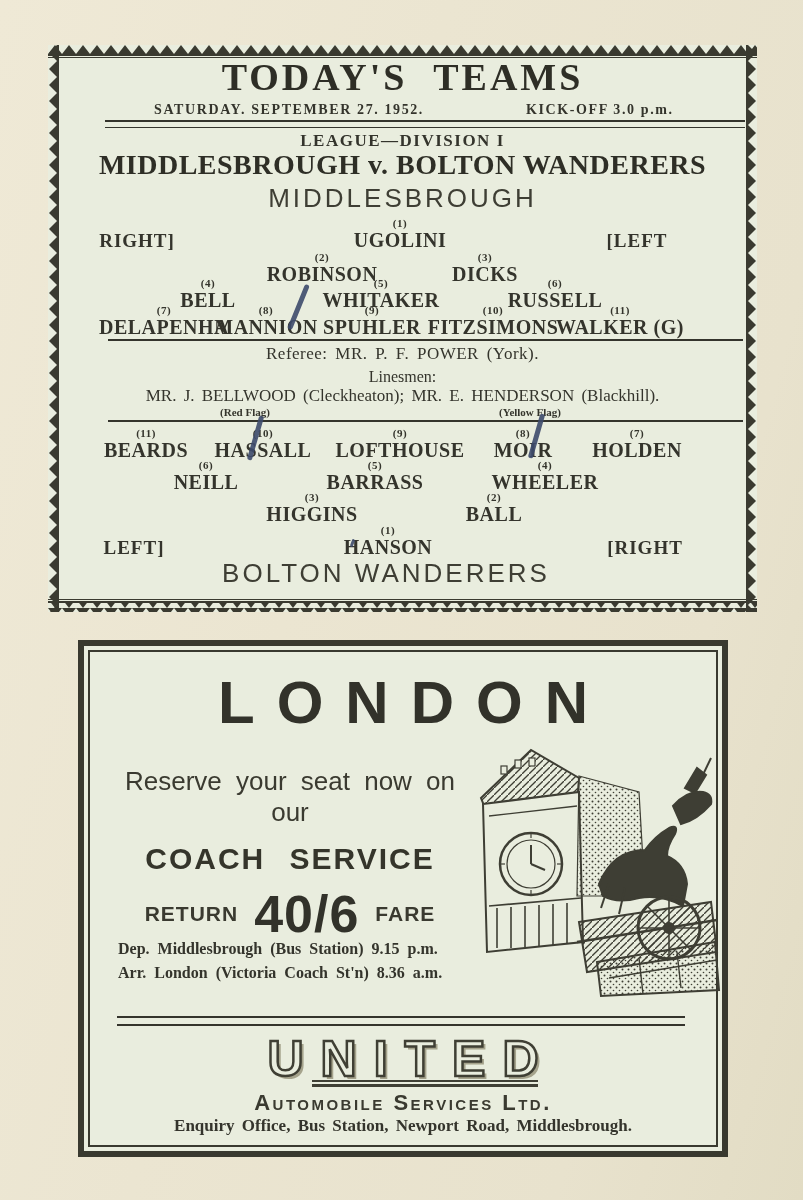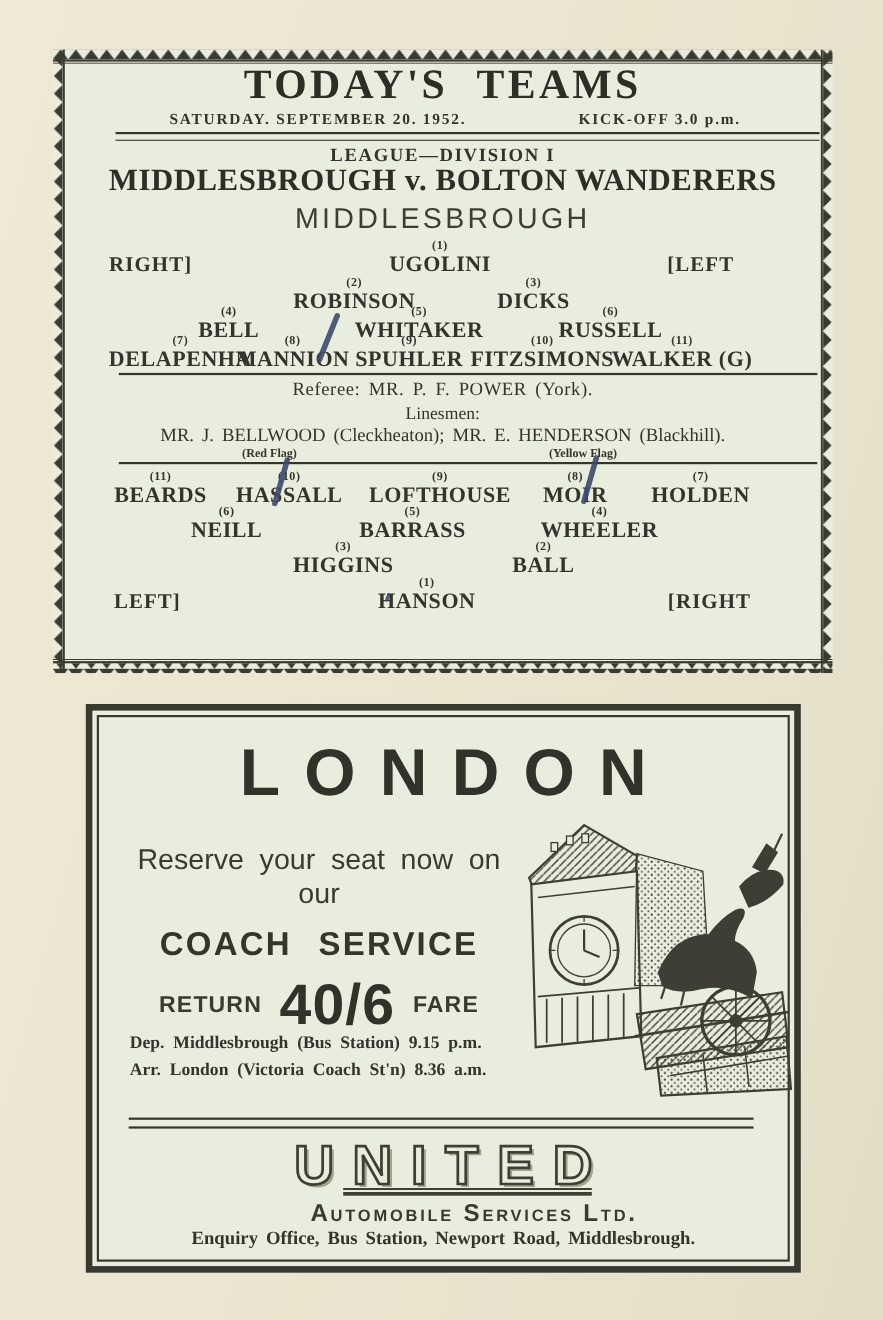--- a/index.html
+++ b/index.html
@@ -77,21 +77,21 @@
     border-top:2px solid #34342c;border-bottom:2px solid #34342c;}
   .brand{position:absolute;top:384px;left:0;width:100%;text-align:center;
     font-family:"Liberation Sans", sans-serif;font-weight:bold;font-size:50px;
     letter-spacing:17px;text-indent:17px;
     color:#e9edde;-webkit-text-stroke:2.5px #3f3f34;
     text-shadow:3px 3px 0 #a5a38c;}
   .brand-bar{position:absolute;left:228px;top:434px;width:226px;height:7px;
     background:linear-gradient(#3f3f34 0 2px,#e9edde 2px 4px,#3f3f34 4px 7px);}
   .brand-line{position:absolute;top:444px;left:0;width:100%;text-align:center;
     font-family:"Liberation Sans", sans-serif;font-weight:bold;font-size:22px;
-    font-variant:small-caps;letter-spacing:2.5px;color:#3a3a30;padding-left:28px;}
+    font-variant:small-caps;letter-spacing:2.5px;color:#3a3a30;}
   .ad-enquiry{position:absolute;top:470px;left:0;width:100%;text-align:center;
     font-size:17px;font-weight:bold;word-spacing:3px;}
 </style>
 </head>
 <body>
 
 <div class="page">
 
   <div class="teams-box">
 
@@ -128,21 +128,21 @@
       <defs>
           <pattern id="teethR" width="11" height="16" patternUnits="userSpaceOnUse">
         <polygon points="2,0 10,8 2,16" fill="#3a3a30"></polygon>
           </pattern>
         </defs>
       <rect x="0" width="2" height="567" fill="#3a3a30"></rect>
       <rect x="2" width="9" height="567" fill="url(#teethR)"></rect>
     </svg>
 
     <div class="t-title">TODAY'S TEAMS</div>
-    <div class="t-date">SATURDAY. SEPTEMBER 20. 1952.</div>
+    <div class="t-date">SATURDAY. SEPTEMBER 27. 1952.</div>
     <div class="t-kick">KICK-OFF 3.0 p.m.</div>
     <div class="rule-double"></div>
     <div class="t-league">LEAGUE—DIVISION I</div>
     <div class="t-fixture">MIDDLESBROUGH v. BOLTON WANDERERS</div>
     <div class="team-header" style="top:138px">MIDDLESBROUGH</div>
 
     <div class="side-label" style="left:89px;top:185px">RIGHT]</div>
     <div class="side-label" style="left:589px;top:185px">[LEFT</div>
 
     <div class="player" style="left:352px;top:173px">
@@ -241,20 +241,21 @@
       <div class="pname">BALL</div>
       </div>
     <div class="player" style="left:340px;top:480px">
       <div class="pnum">(1)</div>
       <div class="pname">HANSON</div>
       </div>
 
     <div class="side-label" style="left:86px;top:492px">LEFT]</div>
     <div class="side-label" style="left:597px;top:492px">[RIGHT</div>
 
+    <div class="team-header away" style="left:338px;top:513px">BOLTON WANDERERS</div>
 
     <div class="pen-mark" style="left:248px;top:238px;width:5px;height:48px;transform:rotate(22deg)"></div>
     <div class="pen-mark" style="left:205px;top:370px;width:5px;height:46px;transform:rotate(16deg)"></div>
     <div class="pen-mark" style="left:486px;top:368px;width:5px;height:46px;transform:rotate(16deg)"></div>
     <div class="pen-mark" style="left:303px;top:494px;width:3px;height:8px;transform:rotate(20deg)"></div>
   </div>
 
   <div class="ad-box">
     <div class="ad-inner"></div>
 

